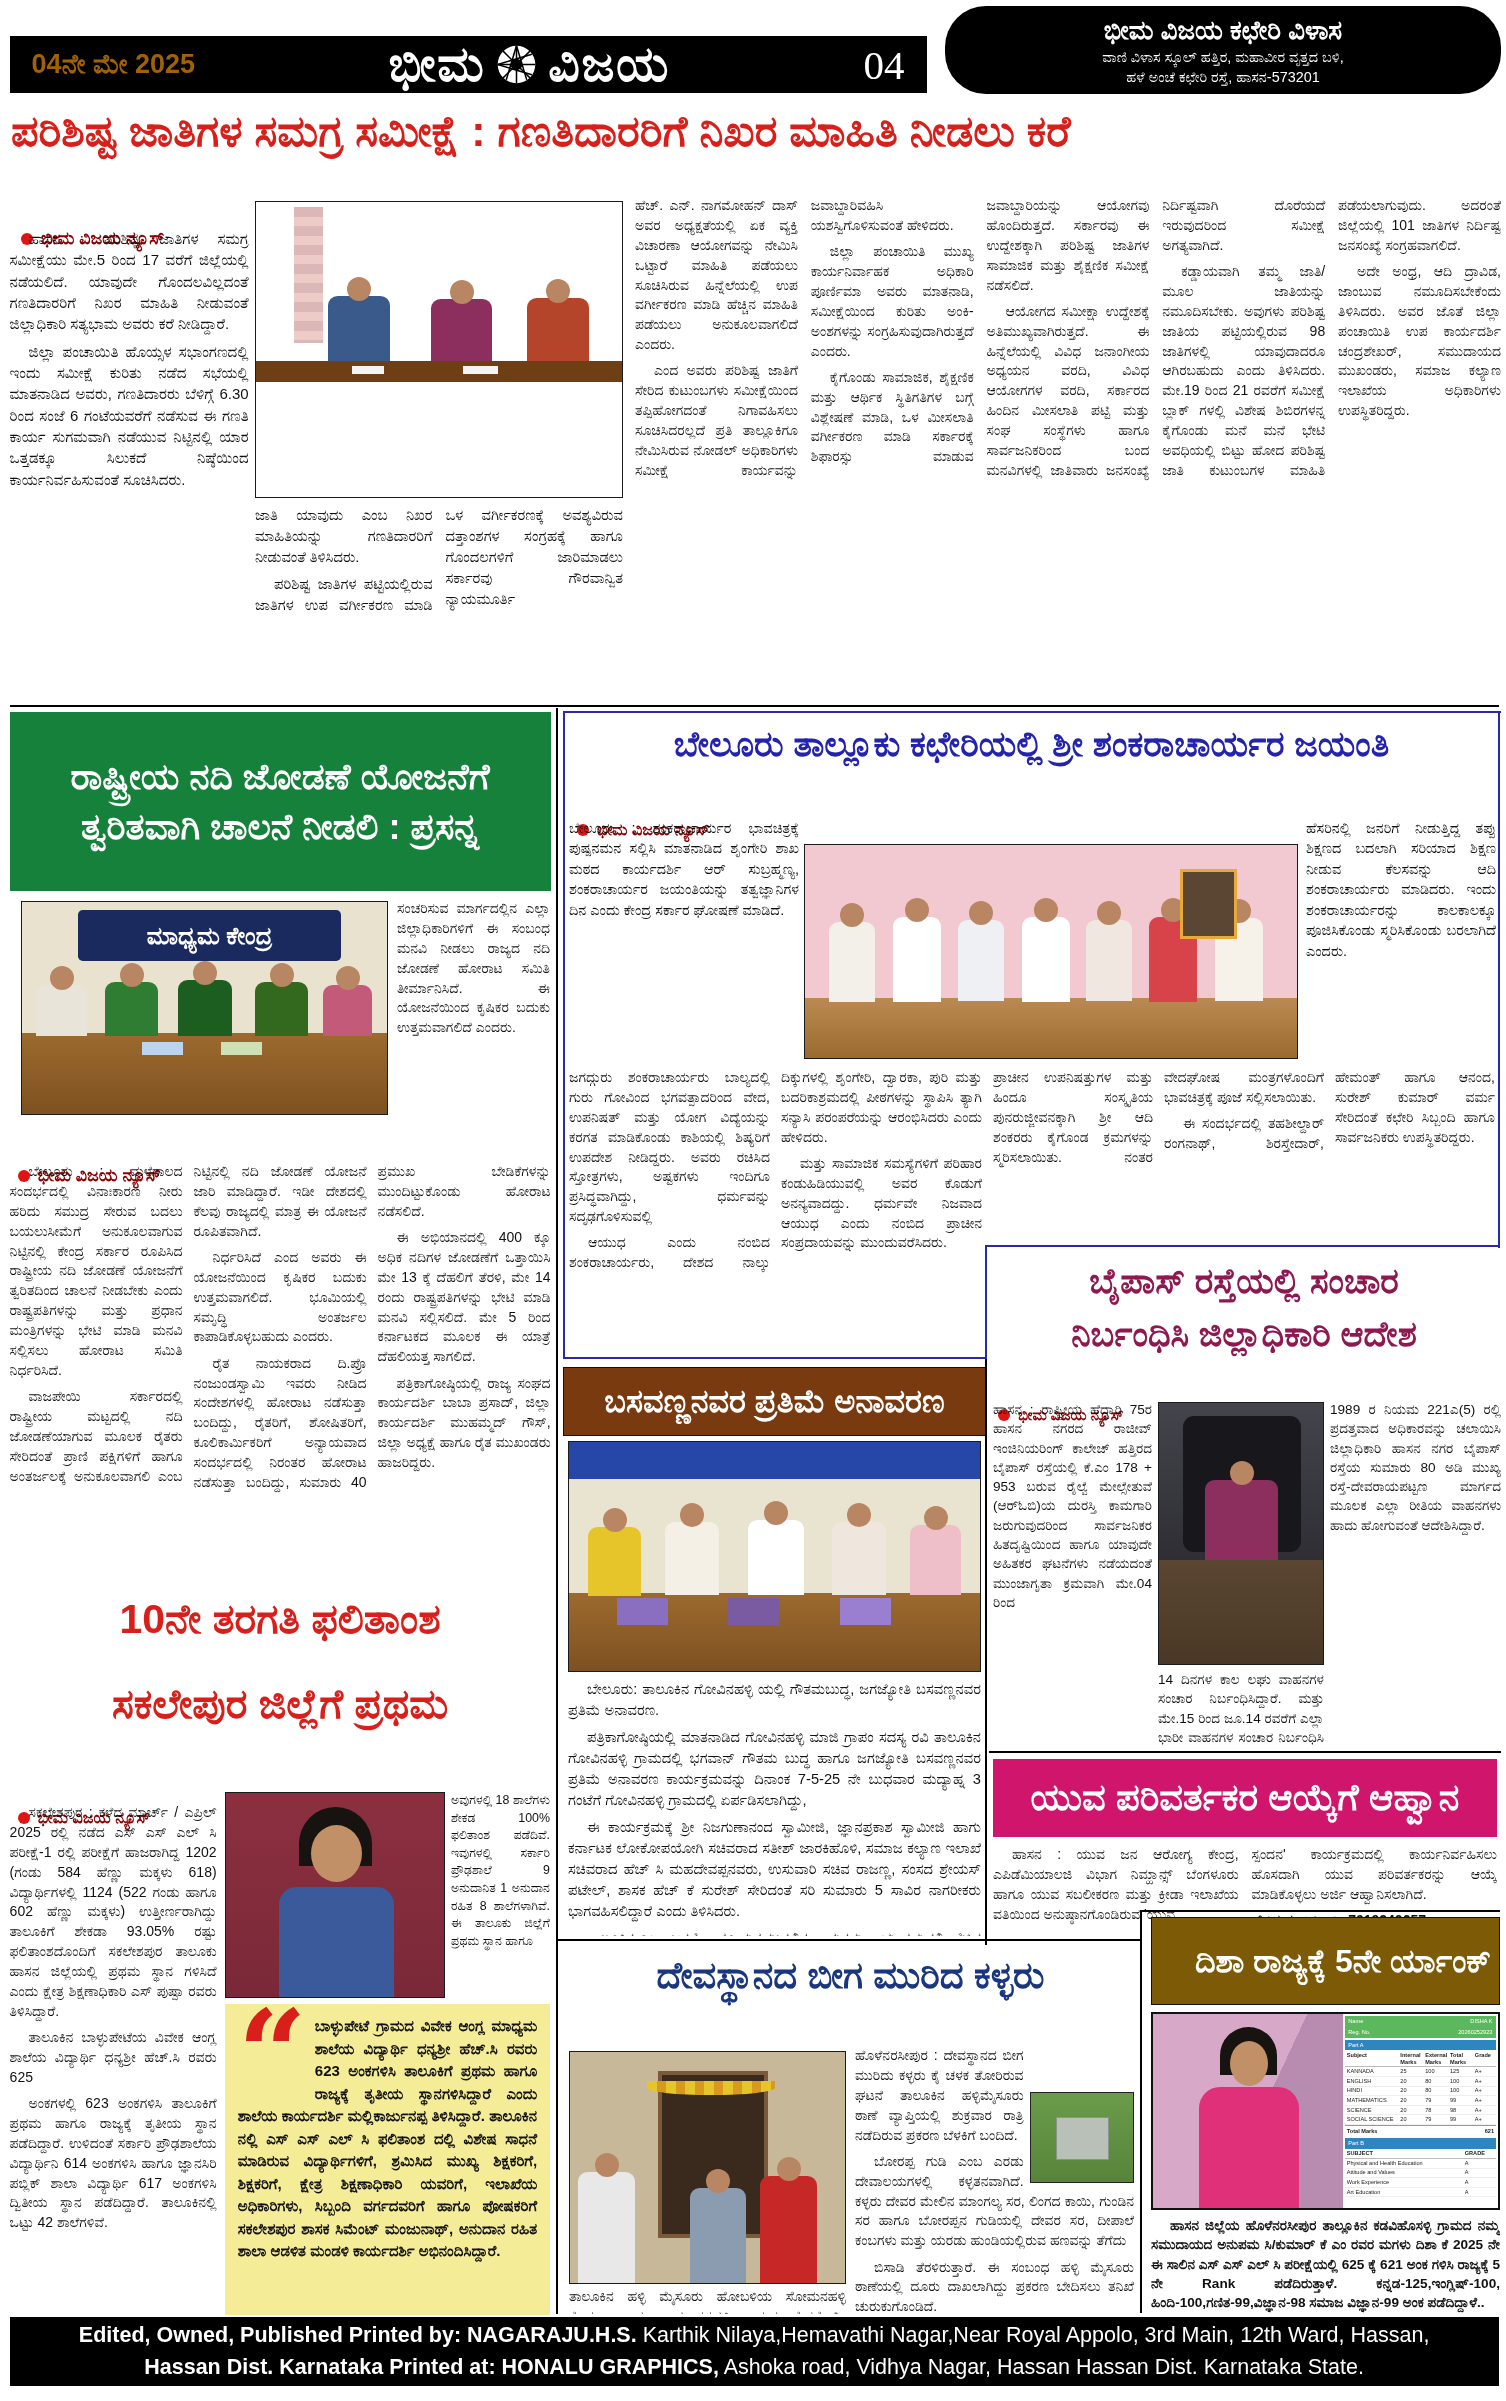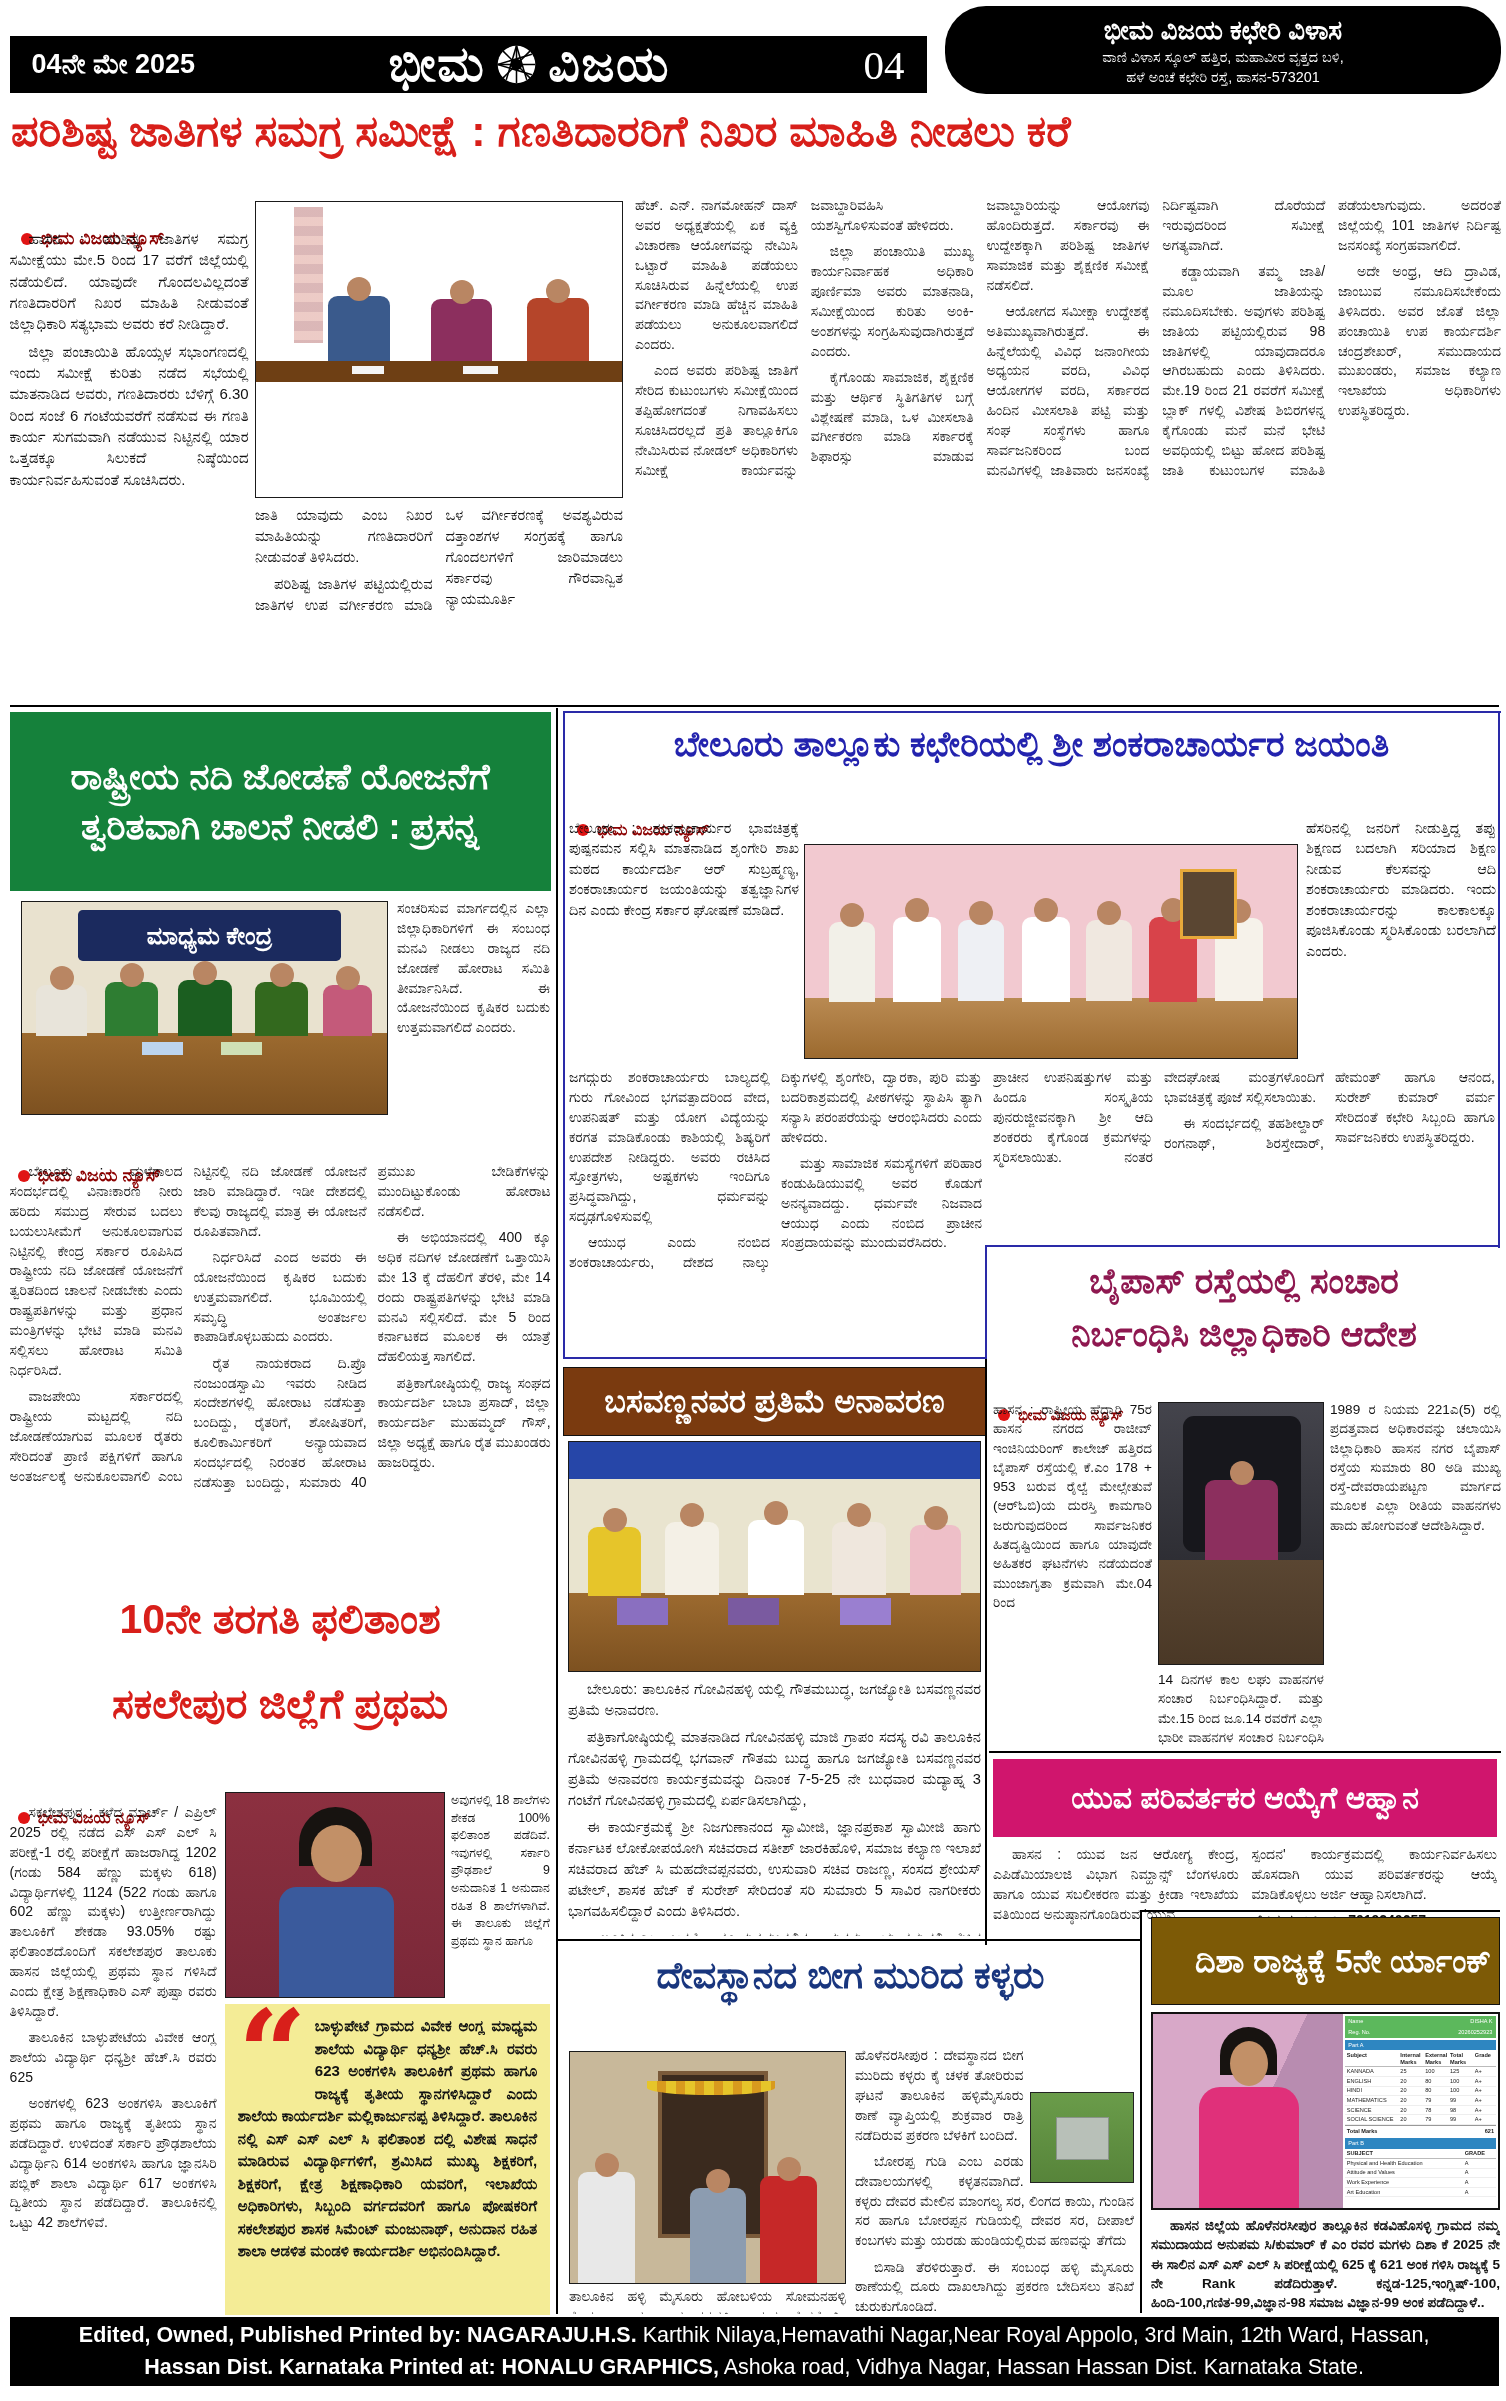--- a/index.html
+++ b/index.html
@@ -33,21 +33,21 @@
   .mc .pb{display:grid;grid-template-columns:4fr 1fr;gap:0.8px;padding:0.8px 1.6px;}
   .foot{color:#fff;text-align:center;font-size:21.5px;line-height:1.45;}
   .foot b{font-weight:bold;}
 </style>
 </head>
 <body>
 
 <div id="page">
 
   <div class="abs bar" style="left:9.6px;top:36px;width:917px;height:57px;background:#000;justify-content:space-between;padding:0 22px;">
-    <div style="color:#ffffff;font-weight:bold;font-size:27px;text-align:center;">04ನೇ ಮೇ 2025</div>
+    <div style="color:#a16207;font-weight:bold;font-size:27px;text-align:center;">04ನೇ ಮೇ 2025</div>
     <div style="display:flex;align-items:center;gap:11px;">
       <span style="color:#fff;font-weight:bold;font-size:49px;letter-spacing:1.6px;">ಭೀಮ</span>
       <svg width="41" height="41" viewBox="0 0 24 24">
         <circle cx="12" cy="12" r="11" fill="#fff"></circle>
         <g stroke="#000" stroke-width="0.9">
           <line x1="12" y1="1" x2="12" y2="23"></line>
             <line x1="1" y1="12" x2="23" y2="12"></line>
           <line x1="4" y1="4" x2="20" y2="20"></line>
             <line x1="20" y1="4" x2="4" y2="20"></line>
           <line x1="12" y1="1" x2="6" y2="21"></line>
@@ -235,21 +235,21 @@
     <p class="nolead">14 ದಿನಗಳ ಕಾಲ ಲಘು ವಾಹನಗಳ ಸಂಚಾರ ನಿರ್ಬಂಧಿಸಿದ್ದಾರೆ. ಮತ್ತು ಮೇ.15 ರಿಂದ ಜೂ.14 ರವರೆಗೆ ಎಲ್ಲಾ ಭಾರೀ ವಾಹನಗಳ ಸಂಚಾರ ನಿರ್ಬಂಧಿಸಿ ಮೇಲಿನ ಮಾರ್ಗಗಳ ಮೂಲಕ ಸಂಚರಿಸುವಂತೆ ಮೋಟಾರು ವಾಹನ ಕಾಯ್ದೆ 1988 ರ ಸೆಕ್ಷನ್ 115 ಹಾಗೂ</p>
   </div>
 
   <div class="abs col" style="left:1330px;top:1400px;width:171px;height:344px;font-size:13.6px;">
     <p class="nolead">1989 ರ ನಿಯಮ 221ಎ(5) ರಲ್ಲಿ ಪ್ರದತ್ತವಾದ ಅಧಿಕಾರವನ್ನು ಚಲಾಯಿಸಿ ಜಿಲ್ಲಾಧಿಕಾರಿ ಹಾಸನ ನಗರ ಬೈಪಾಸ್ ರಸ್ತೆಯ ಸುಮಾರು 80 ಅಡಿ ಮುಖ್ಯ ರಸ್ತೆ-ದೇವರಾಯಪಟ್ಟಣ ಮಾರ್ಗದ ಮೂಲಕ ಎಲ್ಲಾ ರೀತಿಯ ವಾಹನಗಳು ಹಾದು ಹೋಗುವಂತೆ ಆದೇಶಿಸಿದ್ದಾರೆ.</p>
   </div>
 
   <div class="abs rule" style="left:989px;top:1751px;width:512px;height:2.4px;"></div>
 
   <div class="abs bar" style="left:993px;top:1759px;width:504px;height:78px;background:#d0156d;">
-    <span class="hd" style="color:#fff;font-size:30px;">ಯುವ ಪರಿವರ್ತಕರ ಆಯ್ಕೆಗೆ ಆಹ್ವಾನ</span>
+    <span class="hd" style="color:#fff;font-size:37px;">ಯುವ ಪರಿವರ್ತಕರ ಆಯ್ಕೆಗೆ ಆಹ್ವಾನ</span>
   </div>
   <div class="abs col" style="left:993px;top:1845px;width:504px;height:96px;column-count:2;column-gap:12.8px;font-size:14px;">
     <p>ಹಾಸನ : ಯುವ ಜನ ಆರೋಗ್ಯ ಕೇಂದ್ರ, ಎಪಿಡೆಮಿಯಾಲಜಿ ವಿಭಾಗ ನಿಮ್ಹಾನ್ಸ್ ಬೆಂಗಳೂರು ಹಾಗೂ ಯುವ ಸಬಲೀಕರಣ ಮತ್ತು ಕ್ರೀಡಾ ಇಲಾಖೆಯ ವತಿಯಿಂದ ಅನುಷ್ಠಾನಗೊಂಡಿರುವ 'ಯುವ</p>
     <p class="nolead">ಸ್ಪಂದನ' ಕಾರ್ಯಕ್ರಮದಲ್ಲಿ ಕಾರ್ಯನಿರ್ವಹಿಸಲು ಹೊಸದಾಗಿ ಯುವ ಪರಿವರ್ತಕರನ್ನು ಆಯ್ಕೆ ಮಾಡಿಕೊಳ್ಳಲು ಅರ್ಜಿ ಆಹ್ವಾನಿಸಲಾಗಿದೆ.</p>
     <p class="nolead" style="font-weight:bold;">ಹೆಚ್ಚಿನ ಮಾಹಿತಿಗಾಗಿ- 7019240657</p>
   </div>
 
   <div class="abs hd" style="left:9.6px;top:1596px;width:541px;font-size:41px;color:#d81f1a;">10ನೇ ತರಗತಿ ಫಲಿತಾಂಶ</div>
   <div class="abs hd" style="left:9.6px;top:1681px;width:541px;font-size:41px;color:#d81f1a;">ಸಕಲೇಪುರ ಜಿಲ್ಲೆಗೆ ಪ್ರಥಮ</div>
 

